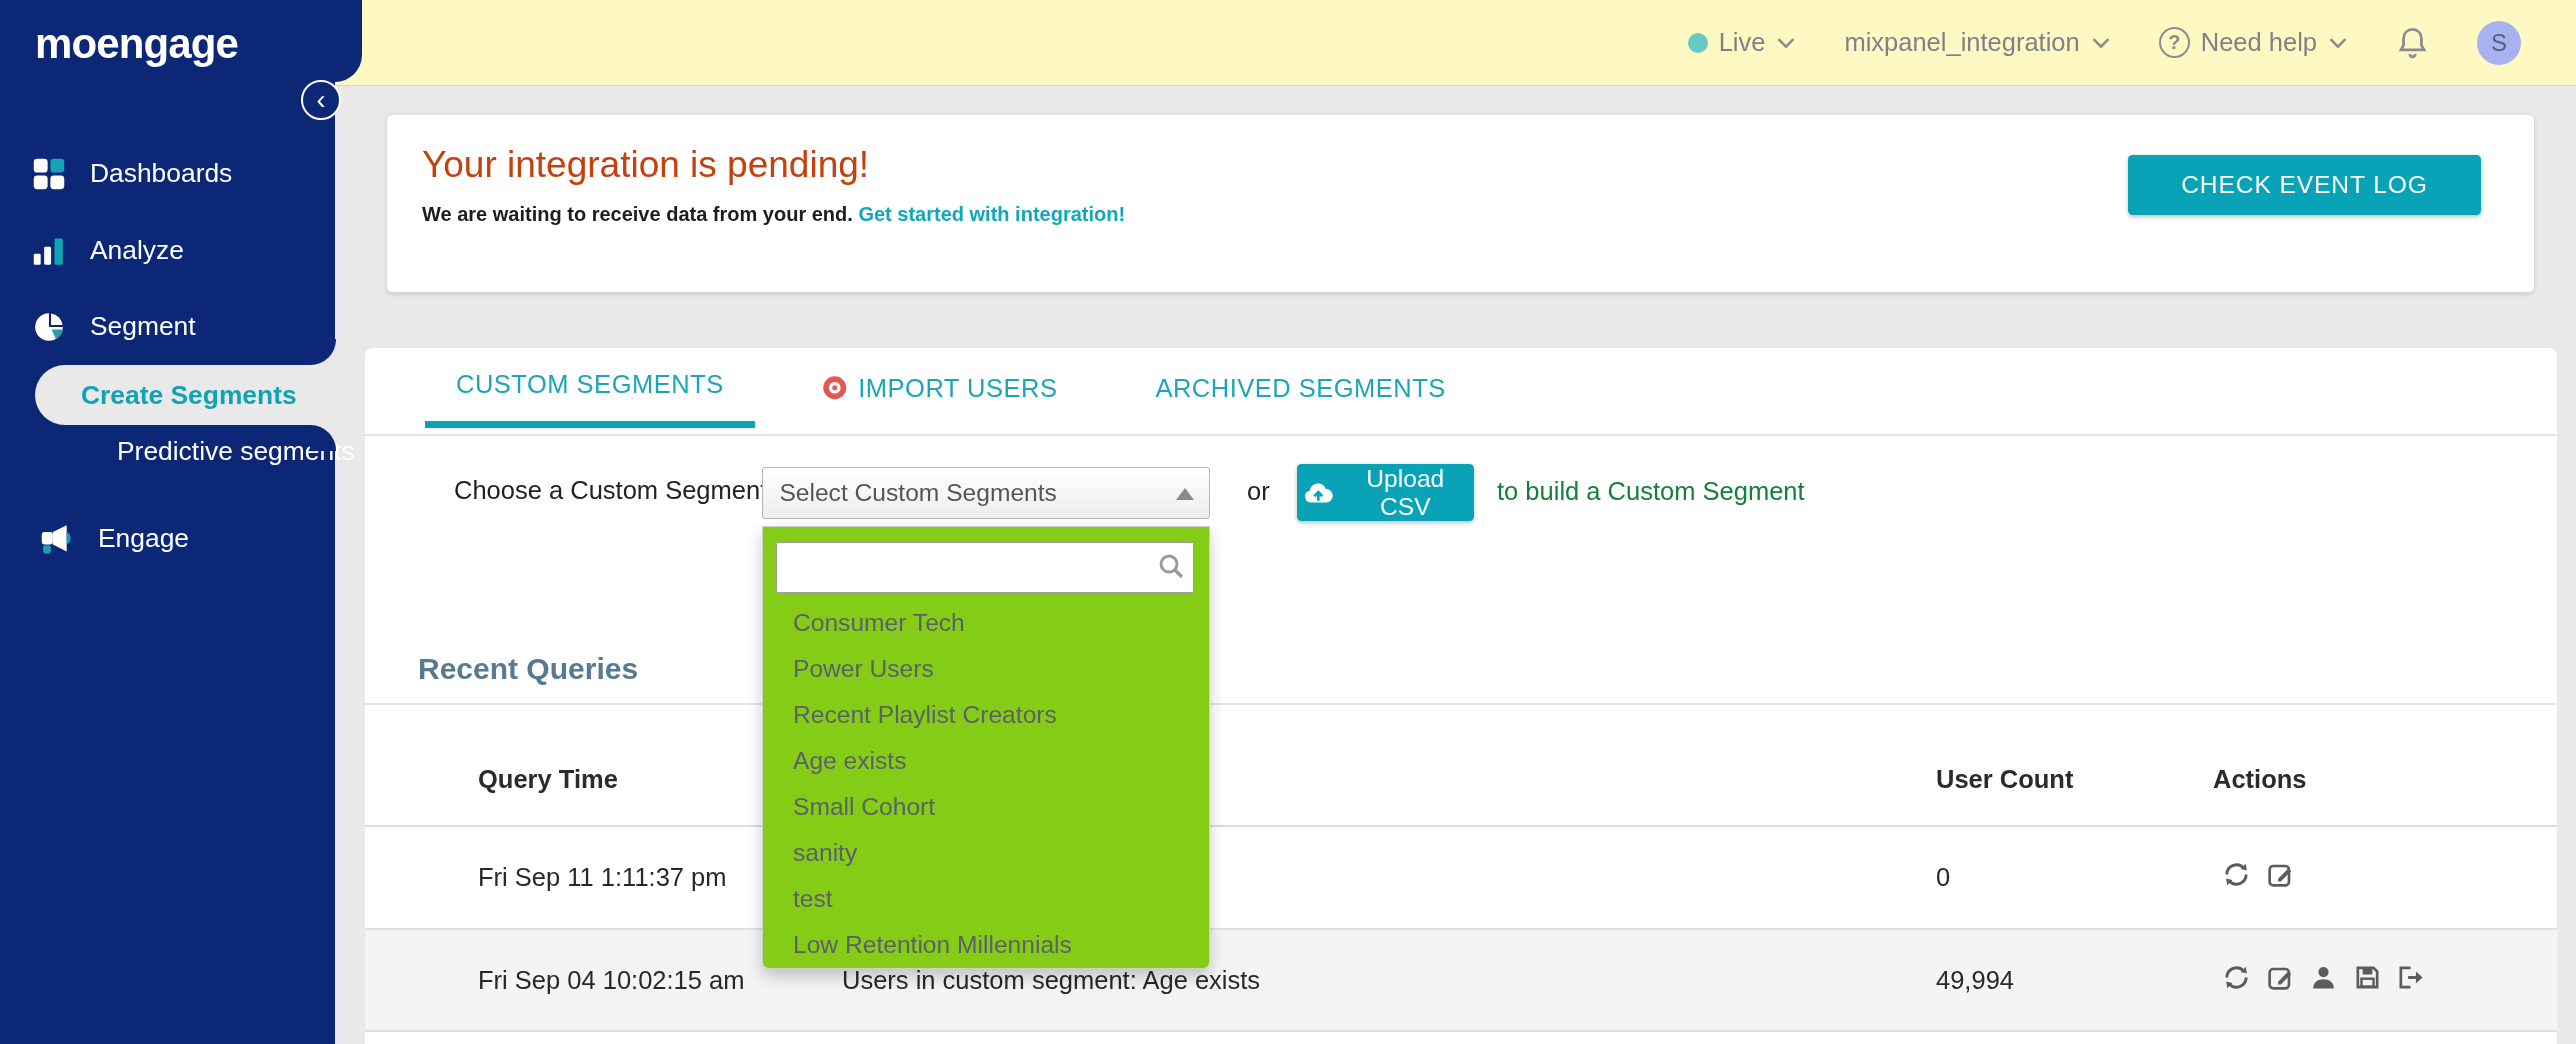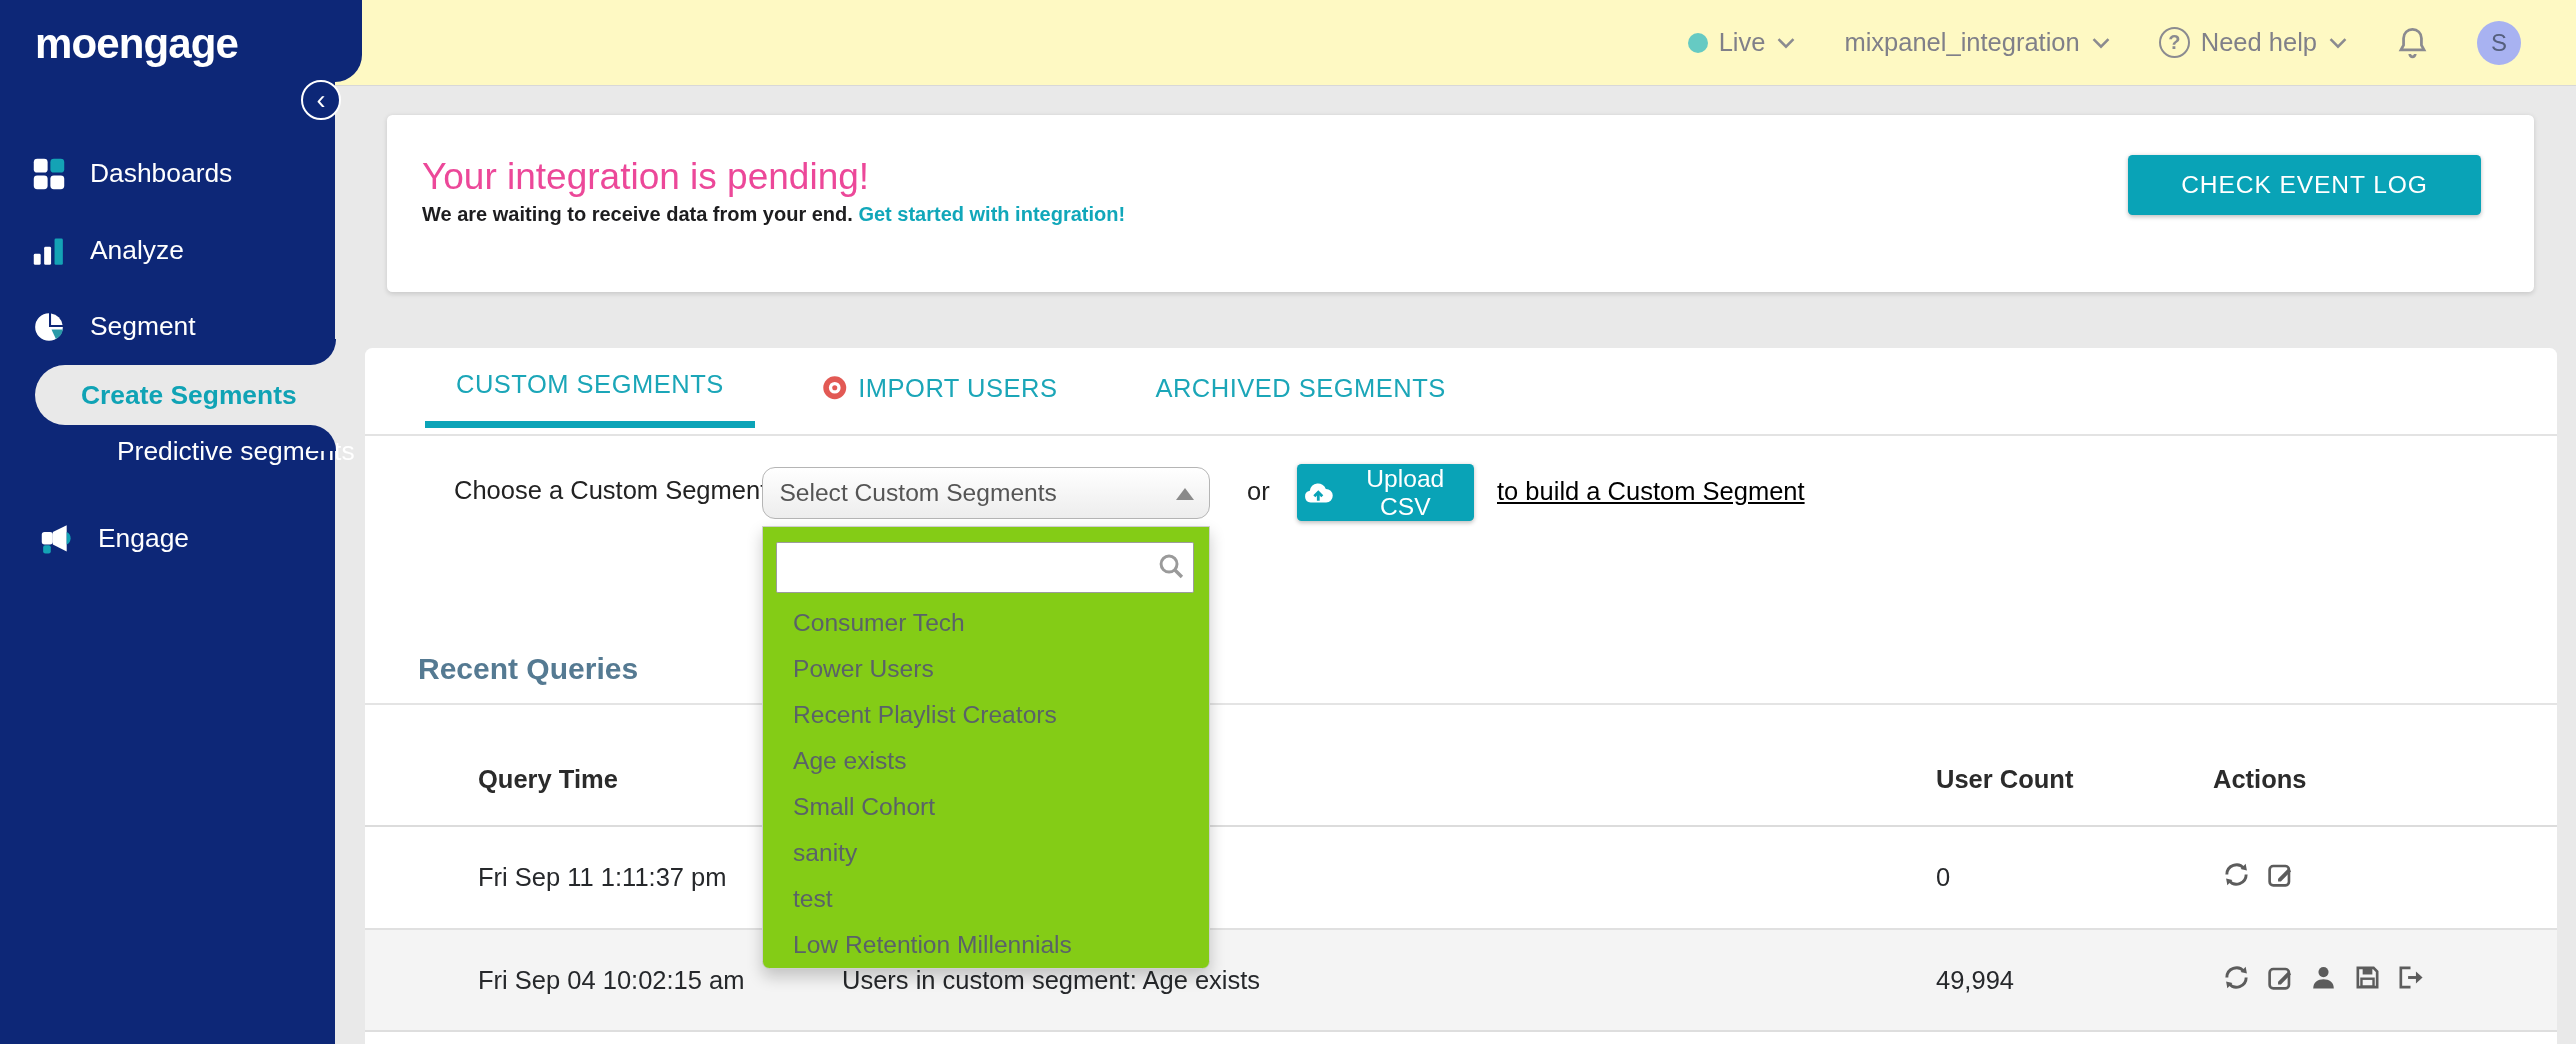--- a/index.html
+++ b/index.html
@@ -30,44 +30,44 @@
           gap:48px;padding-right:55px;box-sizing:border-box;color:#808089;font-size:25.5px;z-index:4;}
   .tb-group{display:flex;align-items:center;gap:11px;}
   .live-dot{width:20px;height:20px;border-radius:50%;background:#66cac3;display:inline-block;}
   .qmark{width:31px;height:31px;border-radius:50%;border:2.7px solid #8b8b90;display:inline-flex;
          align-items:center;justify-content:center;font-size:20px;font-weight:bold;color:#8b8b90;box-sizing:border-box;}
   .avatar{width:44px;height:44px;border-radius:50%;background:#a8b2f1;color:#555f7d;font-size:24px;
           display:flex;align-items:center;justify-content:center;}
   
   .banner{position:absolute;left:387px;top:115px;width:2147px;height:177px;background:#fff;
           border-radius:5.5px;box-shadow:0 1.8px 5.5px rgba(0,0,0,.14);z-index:2;}
-  .banner-title{position:absolute;left:35px;top:29px;font-size:37px;color:#ec4899;margin-top:12px;}
+  .banner-title{position:absolute;left:35px;top:29px;font-size:37px;color:#c2410c;}
   .banner-sub{position:absolute;left:35px;top:88px;font-size:20px;font-weight:bold;color:#1d1d1f;}
   .banner-link{color:#11a7ba;cursor:pointer;}
   .btn-teal{background:#09a3b7;color:#fff;border:none;border-radius:4.6px;
             box-shadow:0 1.8px 4.6px rgba(0,0,0,.25);display:flex;align-items:center;justify-content:center;}
   .check-btn{position:absolute;right:53px;top:40px;width:353px;height:60px;font-size:24.6px;letter-spacing:0.9px;}
   
   .card{position:absolute;left:365px;top:348px;width:2192px;height:696px;background:#fff;
         border-radius:7.3px 7.3px 0 0;z-index:3;}
   .tabs{position:absolute;left:60px;top:0;height:80px;display:flex;gap:36px;}
   .tab{display:flex;align-items:center;height:80px;padding:0 31px;color:#1ba6b8;font-size:25.5px;
        letter-spacing:0.5px;box-sizing:border-box;}
   .tab.active{border-bottom:7.3px solid #0ca4b8;}
   .card-divider{position:absolute;left:0;top:86px;width:2192px;height:1.8px;background:#e3e3e3;}
   .picker-label{position:absolute;left:89px;top:128px;font-size:25.5px;color:#222;}
   .select-box{position:absolute;left:397px;top:119px;width:448px;height:52px;box-sizing:border-box;
-              border:1.8px solid #b5b5b5;border-radius:13px;background:linear-gradient(#ffffff,#ededed);
+              border:1.8px solid #b5b5b5;border-radius:3px;background:linear-gradient(#ffffff,#ededed);
               display:flex;align-items:center;font-size:24.6px;color:#555;padding-left:16.4px;}
   .select-arrow{position:absolute;right:14.6px;top:20px;width:0;height:0;
                 border-left:9px solid transparent;border-right:9px solid transparent;
                 border-bottom:12px solid #8a8a8a;}
   .or-text{position:absolute;left:882px;top:129px;font-size:25.5px;color:#222;}
   .upload-btn{position:absolute;left:932px;top:116px;width:177px;height:57px;font-size:24.6px;gap:9px;}
-  .suffix-text{position:absolute;left:1132px;top:129px;font-size:25.5px;color:#000000;text-decoration:underline;}
+  .suffix-text{position:absolute;left:1132px;top:129px;font-size:25.5px;color:#15803d;}
   .rq-heading{position:absolute;left:53px;top:304px;font-size:30px;font-weight:bold;color:#557a92;}
   .t-line{position:absolute;left:0;width:2192px;background:#e4e4e4;}
   .th{position:absolute;top:417px;font-size:25.5px;color:#2b2b2b;font-weight:bold;}
   .row{position:absolute;left:0;width:2192px;height:100px;}
   .cell{position:absolute;top:36px;font-size:25.5px;color:#26282b;}
   .actions{position:absolute;left:1857px;top:33px;display:flex;gap:14.6px;}
   .aicon{width:29px;height:29px;}
   
   .dd-panel{position:absolute;left:762px;top:526px;width:448px;height:443px;background:#84cc16;
             border:0.9px solid #cfcfcf;border-radius:0 0 7.3px 7.3px;box-shadow:0 7.3px 16.4px rgba(0,0,0,.2);

